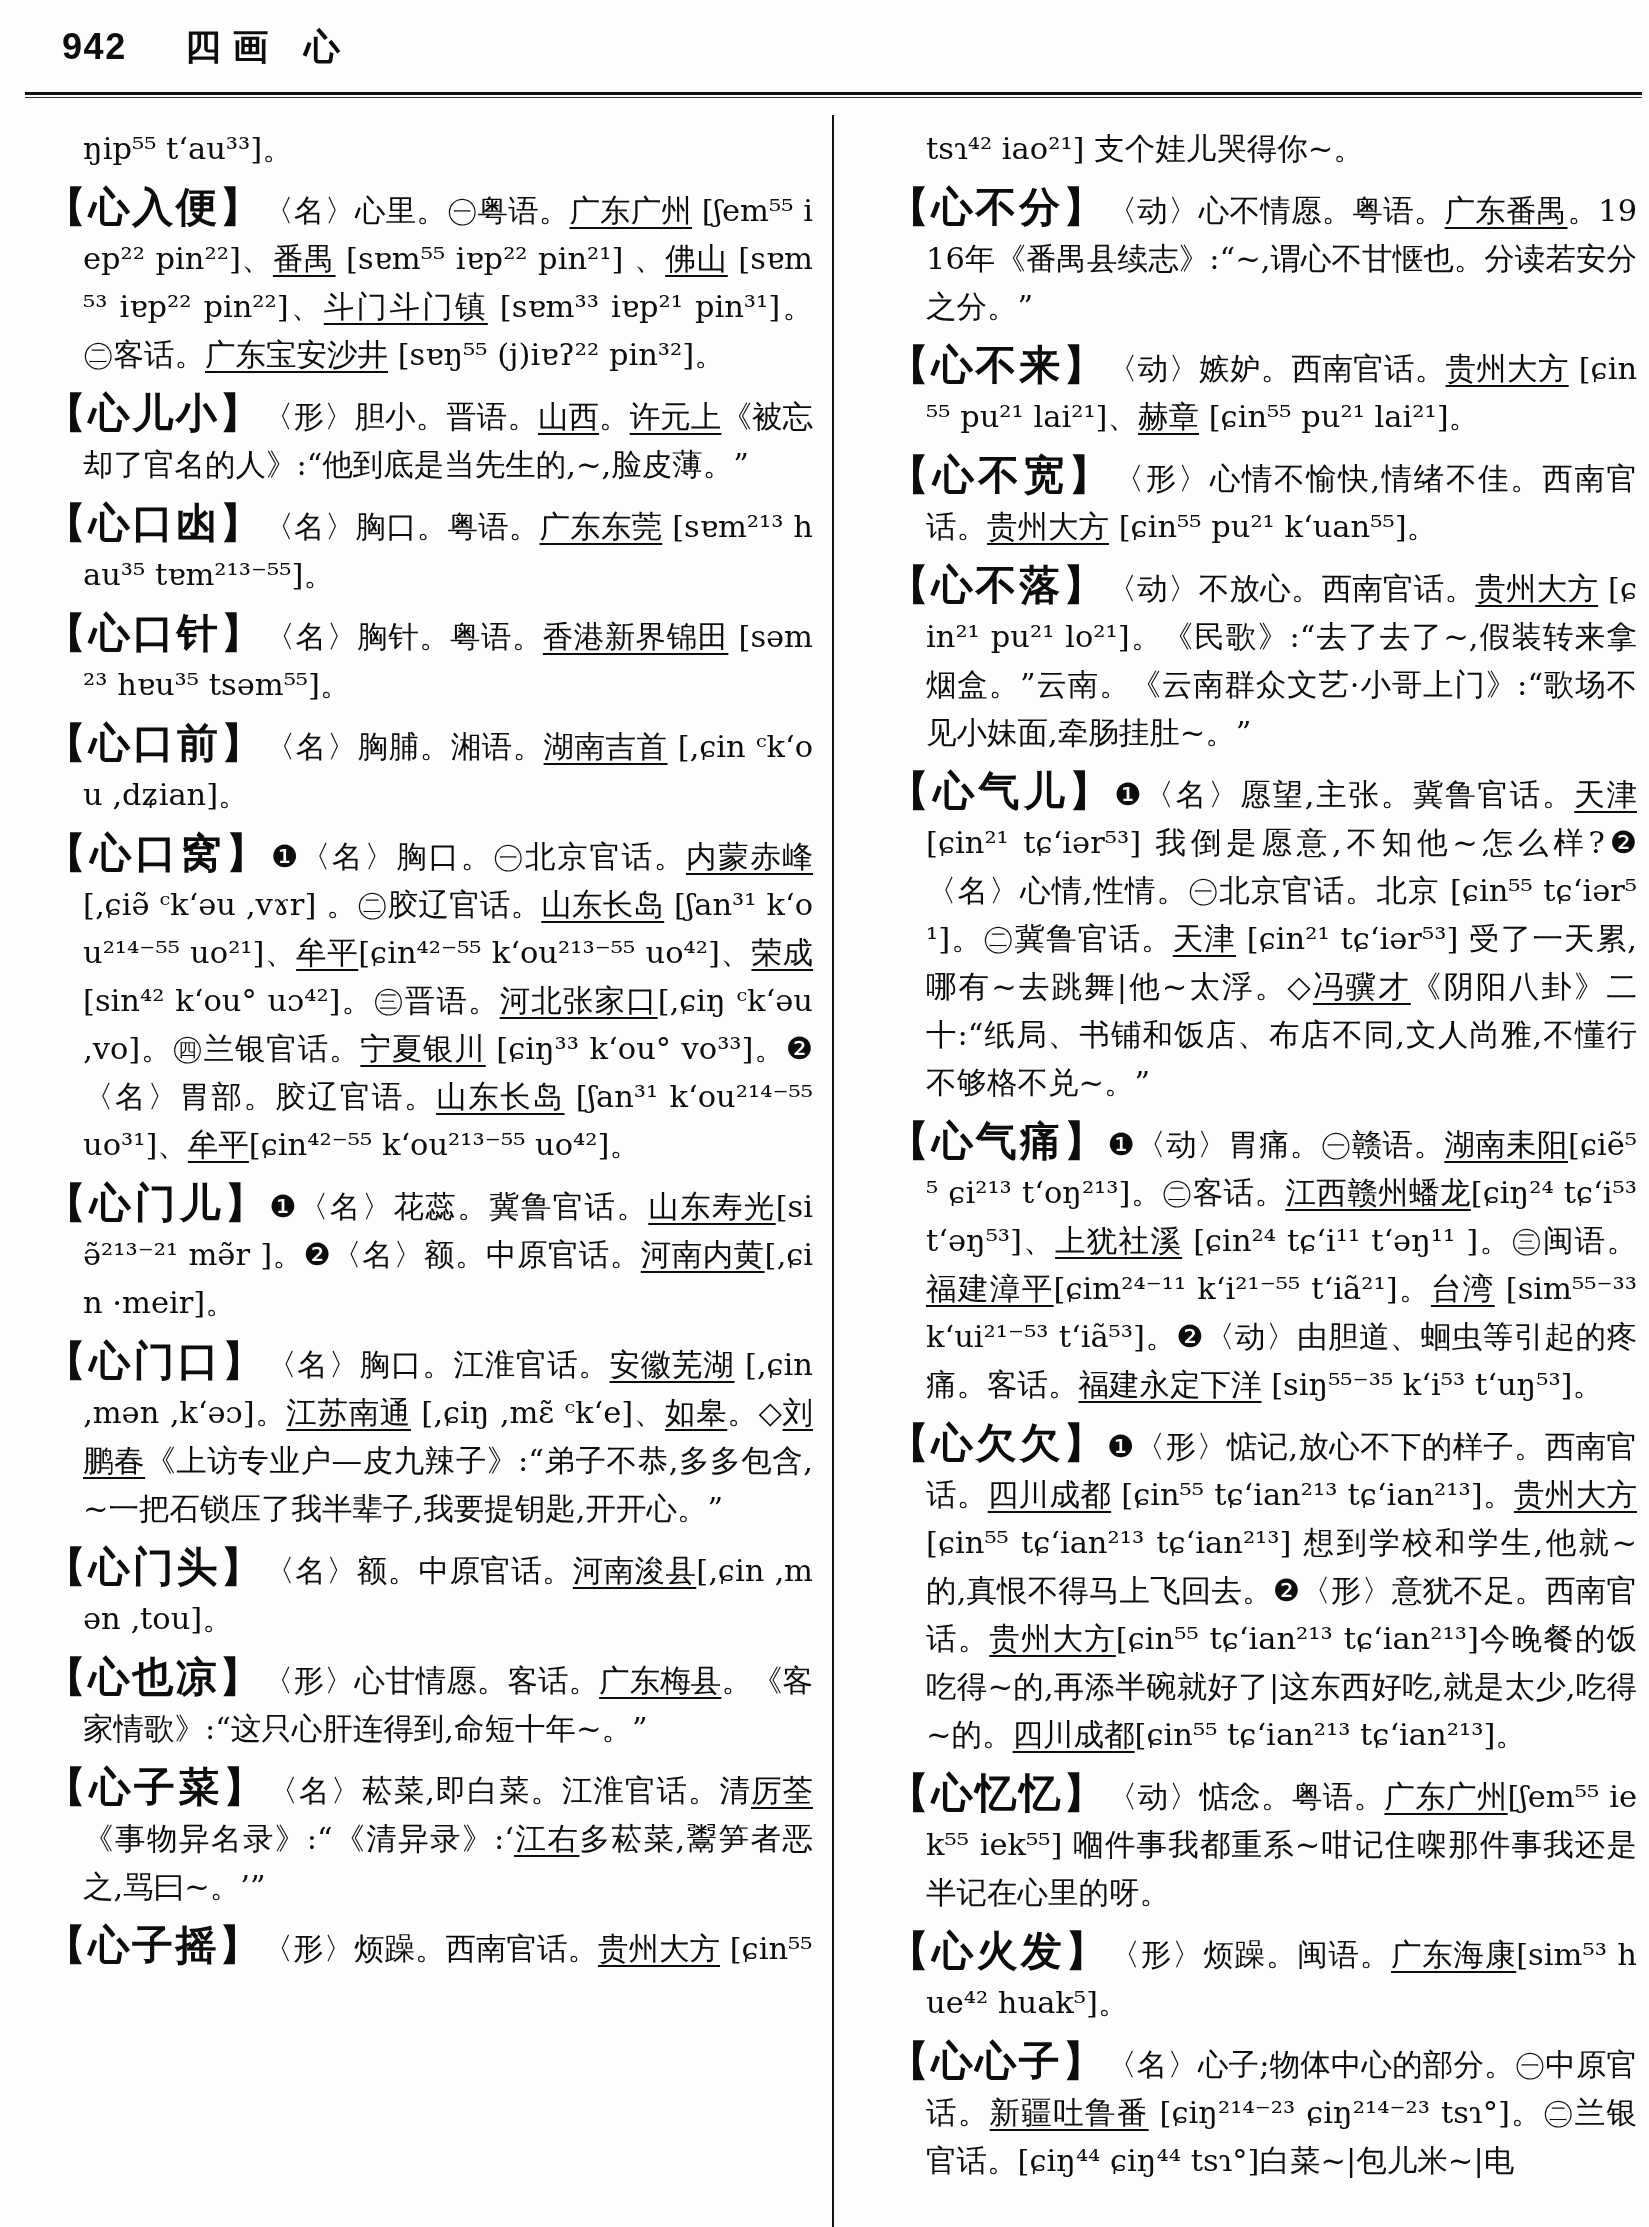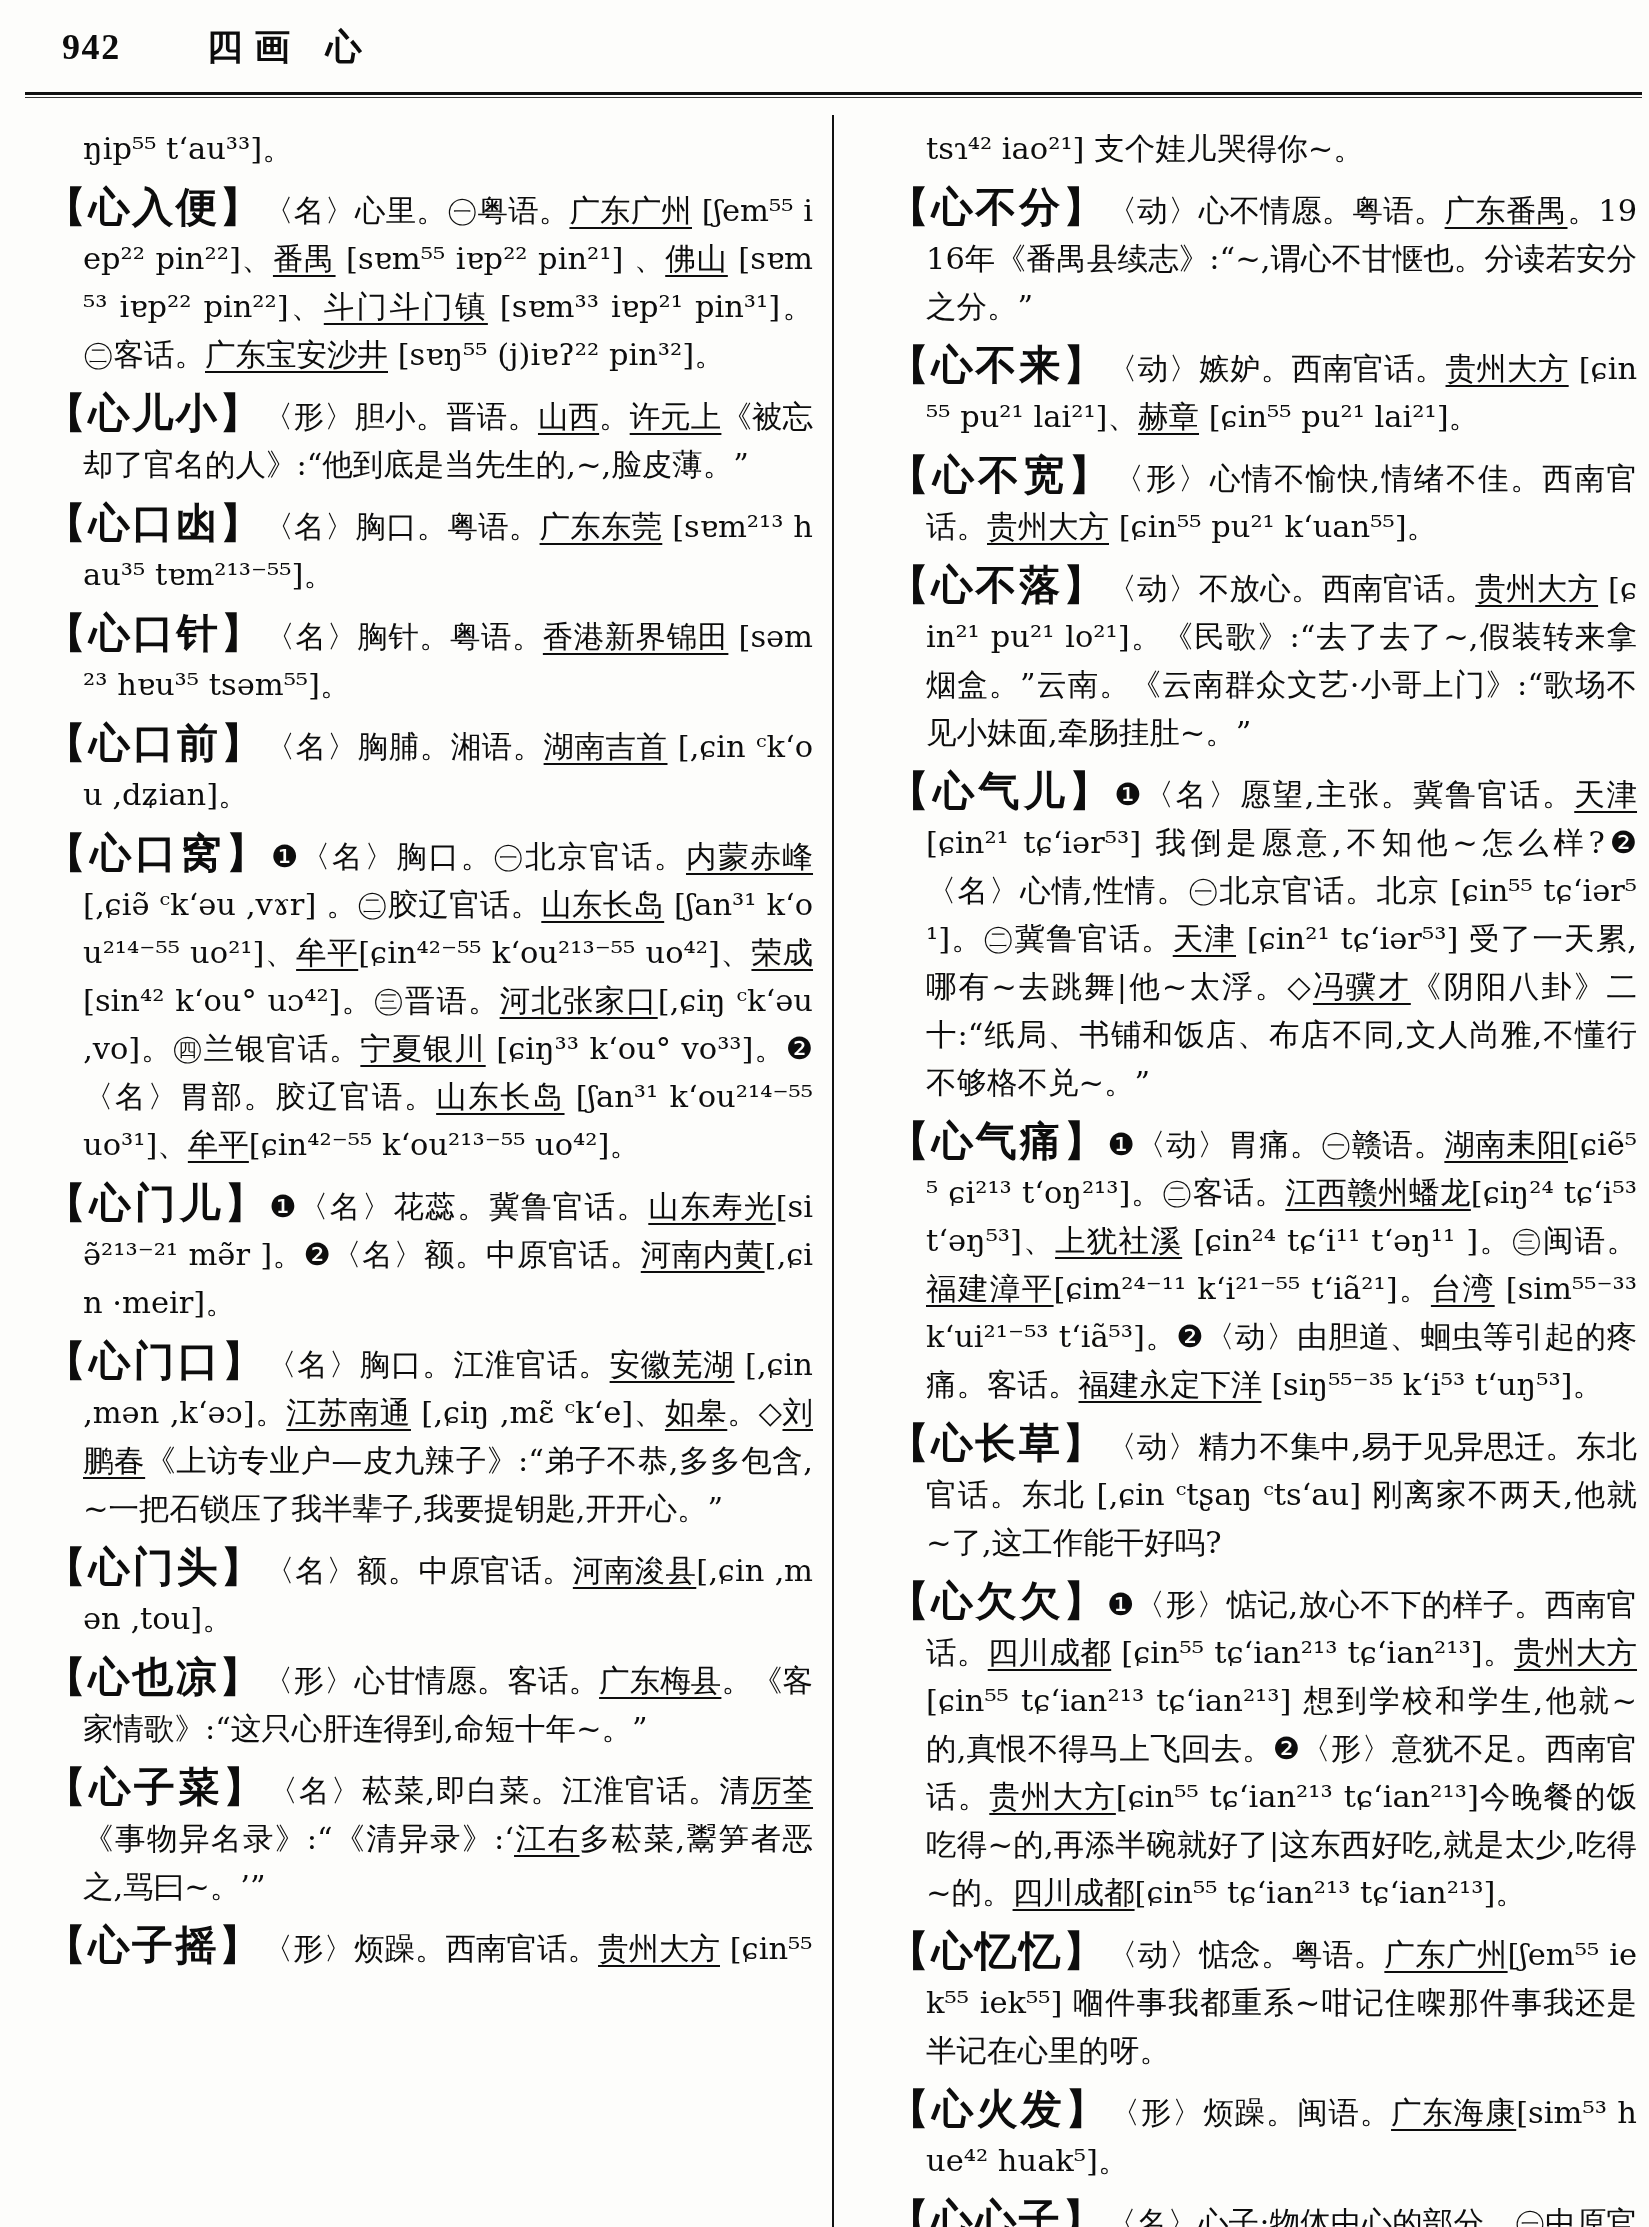--- a/index.html
+++ b/index.html
@@ -1,19 +1,19 @@
 <!DOCTYPE html>
 <html style="font-size:13.2px"><head>
 <meta charset="utf-8">
 <style>
   html,body{margin:0;padding:0;background:#e8e8e4;}
   .page{position:relative;width:1650px;height:2227px;background:#fdfdfb;color:#0d0d0d;
         font-family:"DejaVu Serif","Liberation Serif",serif;overflow:hidden;}
   .header{position:absolute;top:23px;left:62px;font-size:36px;font-weight:bold;letter-spacing:1.6px;}
-  .header .pagenum{display:inline-block;margin-right:86px;font-family:Liberation Serif, serif;}
+  .header .pagenum{display:inline-block;margin-right:58px;font-family:Liberation Sans, sans-serif;}
   .header .sect{display:inline-block;letter-spacing:11.5px;}
   .hrule{position:absolute;left:25px;right:8.2px;top:92px;height:2.5px;background:#111;}
   .hrule2{position:absolute;left:25px;right:8.2px;top:97px;height:0.8px;background:#333;}
   .vline{position:absolute;left:832px;top:115px;bottom:0;width:1.6px;background:#111;}
   .col{position:absolute;top:125px;}
   .col.left{left:33px;width:780px;}
   .col.right{left:876px;width:761px;}
   p.entry{margin:0 0 10px 12px;font-size:30.5px;line-height:48px;text-align:justify;
           padding-left:38px;text-indent:-38px;word-break:break-all;}
   p.entry.cont{text-indent:0;}
@@ -46,20 +46,19 @@
       <p class="entry"><span class="hw">【心子摇】</span><span class="bd">〈形〉烦躁。西南官话。<u>贵州大方</u>  [ɕin⁵⁵</span></p>
     </div>
   <div class="col right">
       <p class="entry cont"><span class="bd">tsɿ⁴² iao²¹] 支个娃儿哭得你~。</span></p>
       <p class="entry"><span class="hw">【心不分】</span><span class="bd">〈动〉心不情愿。粤语。<u>广东番禺</u>。1916年《番禺县续志》:“~,谓心不甘惬也。分读若安分之分。”</span></p>
       <p class="entry"><span class="hw">【心不来】</span><span class="bd">〈动〉嫉妒。西南官话。<u>贵州大方</u> [ɕin⁵⁵ pu²¹ lai²¹]、<u>赫章</u> [ɕin⁵⁵ pu²¹ lai²¹]。</span></p>
       <p class="entry"><span class="hw">【心不宽】</span><span class="bd">〈形〉心情不愉快,情绪不佳。西南官话。<u>贵州大方</u> [ɕin⁵⁵ pu²¹ k‘uan⁵⁵]。</span></p>
       <p class="entry"><span class="hw">【心不落】</span><span class="bd">〈动〉不放心。西南官话。<u>贵州大方</u> [ɕin²¹ pu²¹ lo²¹]。《民歌》:“去了去了~,假装转来拿烟盒。”云南。《云南群众文艺·小哥上门》:“歌场不见小妹面,牵肠挂肚~。”</span></p>
       <p class="entry"><span class="hw">【心气儿】</span><span class="bd">❶〈名〉愿望,主张。冀鲁官话。<u>天津</u> [ɕin²¹ tɕ‘iər⁵³] 我倒是愿意,不知他~怎么样?❷〈名〉心情,性情。㊀北京官话。北京 [ɕin⁵⁵ tɕ‘iər⁵¹]。㊁冀鲁官话。<u>天津</u> [ɕin²¹ tɕ‘iər⁵³] 受了一天累,哪有~去跳舞|他~太浮。◇<u>冯骥才</u>《阴阳八卦》二十:“纸局、书铺和饭店、布店不同,文人尚雅,不懂行不够格不兑~。”</span></p>
       <p class="entry"><span class="hw">【心气痛】</span><span class="bd">❶〈动〉胃痛。㊀赣语。<u>湖南耒阳</u>[ɕiẽ⁵⁵ ɕi²¹³ t‘oŋ²¹³]。㊁客话。<u>江西赣州蟠龙</u>[ɕiŋ²⁴ tɕ‘i⁵³ t‘əŋ⁵³]、<u>上犹社溪</u> [ɕin²⁴ tɕ‘i¹¹ t‘əŋ¹¹ ]。㊂闽语。<u>福建漳平</u>[ɕim²⁴⁻¹¹ k‘i²¹⁻⁵⁵ t‘iã²¹]。<u>台湾</u> [sim⁵⁵⁻³³ k‘ui²¹⁻⁵³ t‘iã⁵³]。❷〈动〉由胆道、蛔虫等引起的疼痛。客话。<u>福建永定下洋</u> [siŋ⁵⁵⁻³⁵ k‘i⁵³ t‘uŋ⁵³]。</span></p>
-      <p class="entry"><span class="hw">【心长草】</span><span class="bd">〈动〉精力不集中,易于见异思迁。东北官话。东北 [‚ɕin ᶜtʂaŋ ᶜts‘au] 刚离家不两天,他就~了,这工作能干好吗?</span></p>
       <p class="entry"><span class="hw">【心欠欠】</span><span class="bd">❶〈形〉惦记,放心不下的样子。西南官话。<u>四川成都</u> [ɕin⁵⁵ tɕ‘ian²¹³ tɕ‘ian²¹³]。<u>贵州大方</u> [ɕin⁵⁵ tɕ‘ian²¹³ tɕ‘ian²¹³] 想到学校和学生,他就~的,真恨不得马上飞回去。❷〈形〉意犹不足。西南官话。<u>贵州大方</u>[ɕin⁵⁵ tɕ‘ian²¹³ tɕ‘ian²¹³]今晚餐的饭吃得~的,再添半碗就好了|这东西好吃,就是太少,吃得~的。<u>四川成都</u>[ɕin⁵⁵ tɕ‘ian²¹³ tɕ‘ian²¹³]。</span></p>
       <p class="entry"><span class="hw">【心忆忆】</span><span class="bd">〈动〉惦念。粤语。<u>广东广州</u>[ʃem⁵⁵ iek⁵⁵ iek⁵⁵] 嗰件事我都重系~咁记住㗎那件事我还是半记在心里的呀。</span></p>
       <p class="entry"><span class="hw">【心火发】</span><span class="bd">〈形〉烦躁。闽语。<u>广东海康</u>[sim⁵³ hue⁴² huak⁵]。</span></p>
       <p class="entry"><span class="hw">【心心子】</span><span class="bd">〈名〉心子;物体中心的部分。㊀中原官话。<u>新疆吐鲁番</u> [ɕiŋ²¹⁴⁻²³ ɕiŋ²¹⁴⁻²³ tsɿ°]。㊁兰银官话。[ɕiŋ⁴⁴ ɕiŋ⁴⁴ tsɿ°]白菜~|包儿米~|电</span></p>
     </div>
 </div>
 
 
 </body></html>

